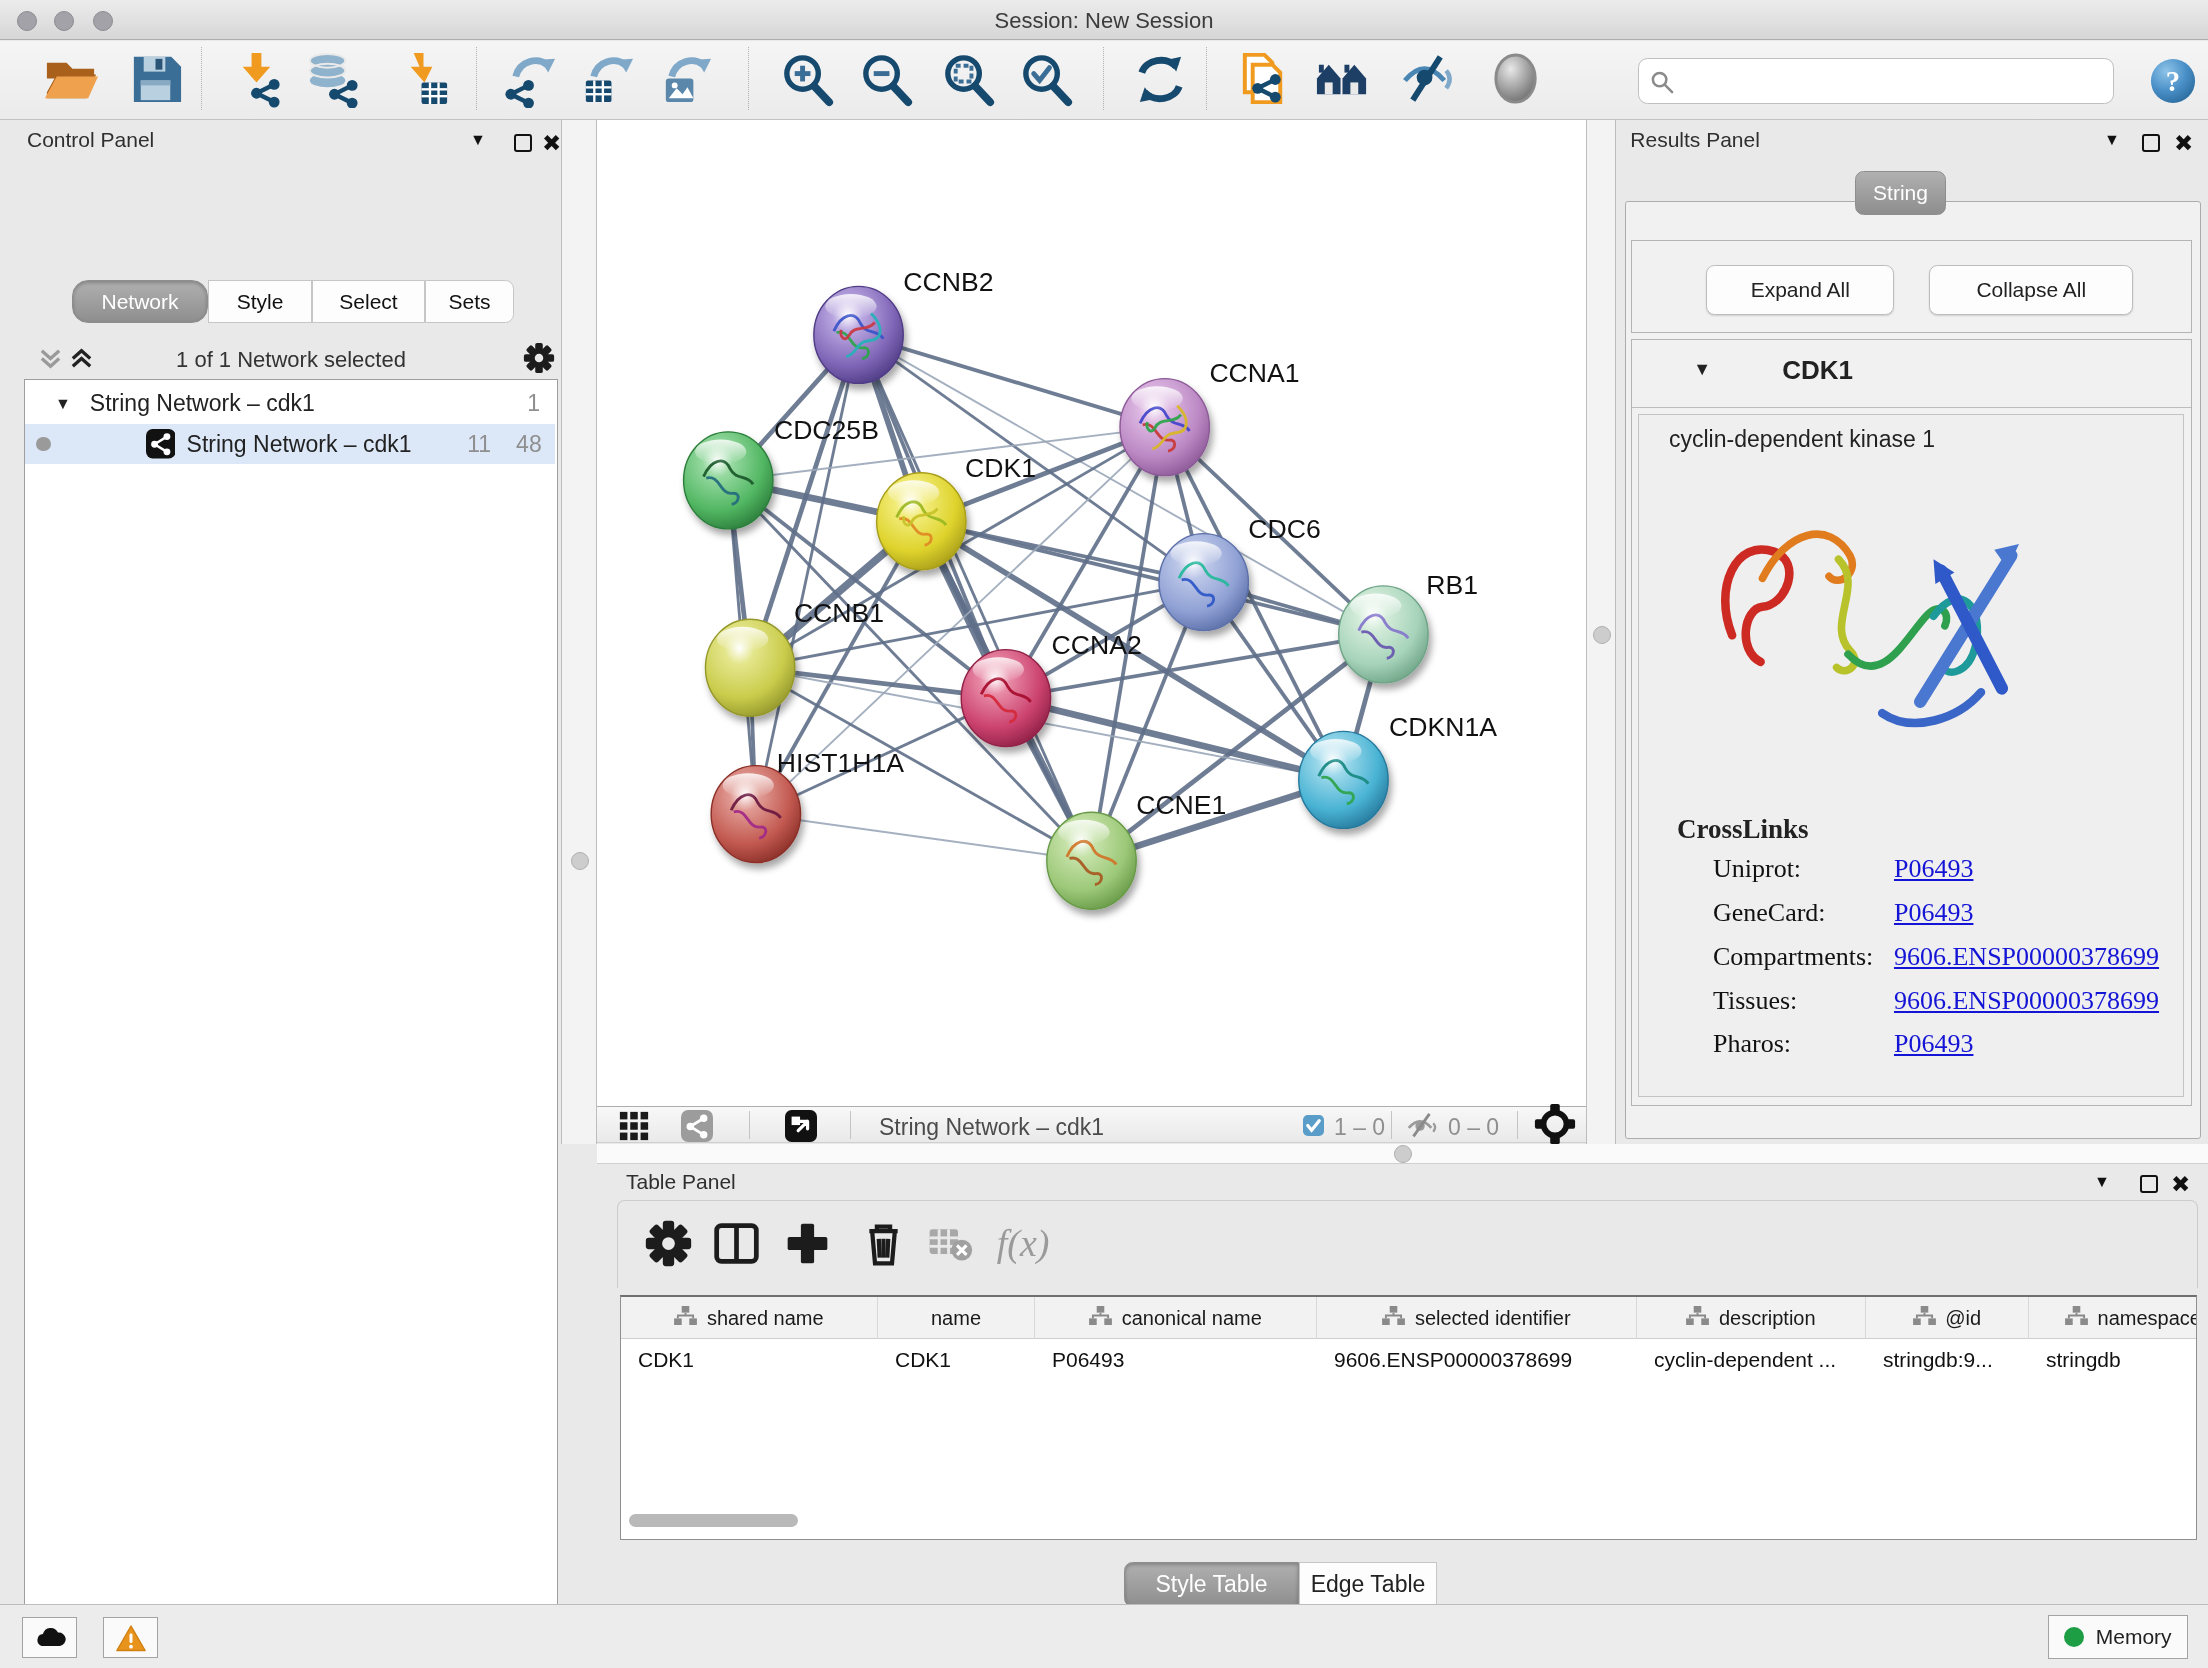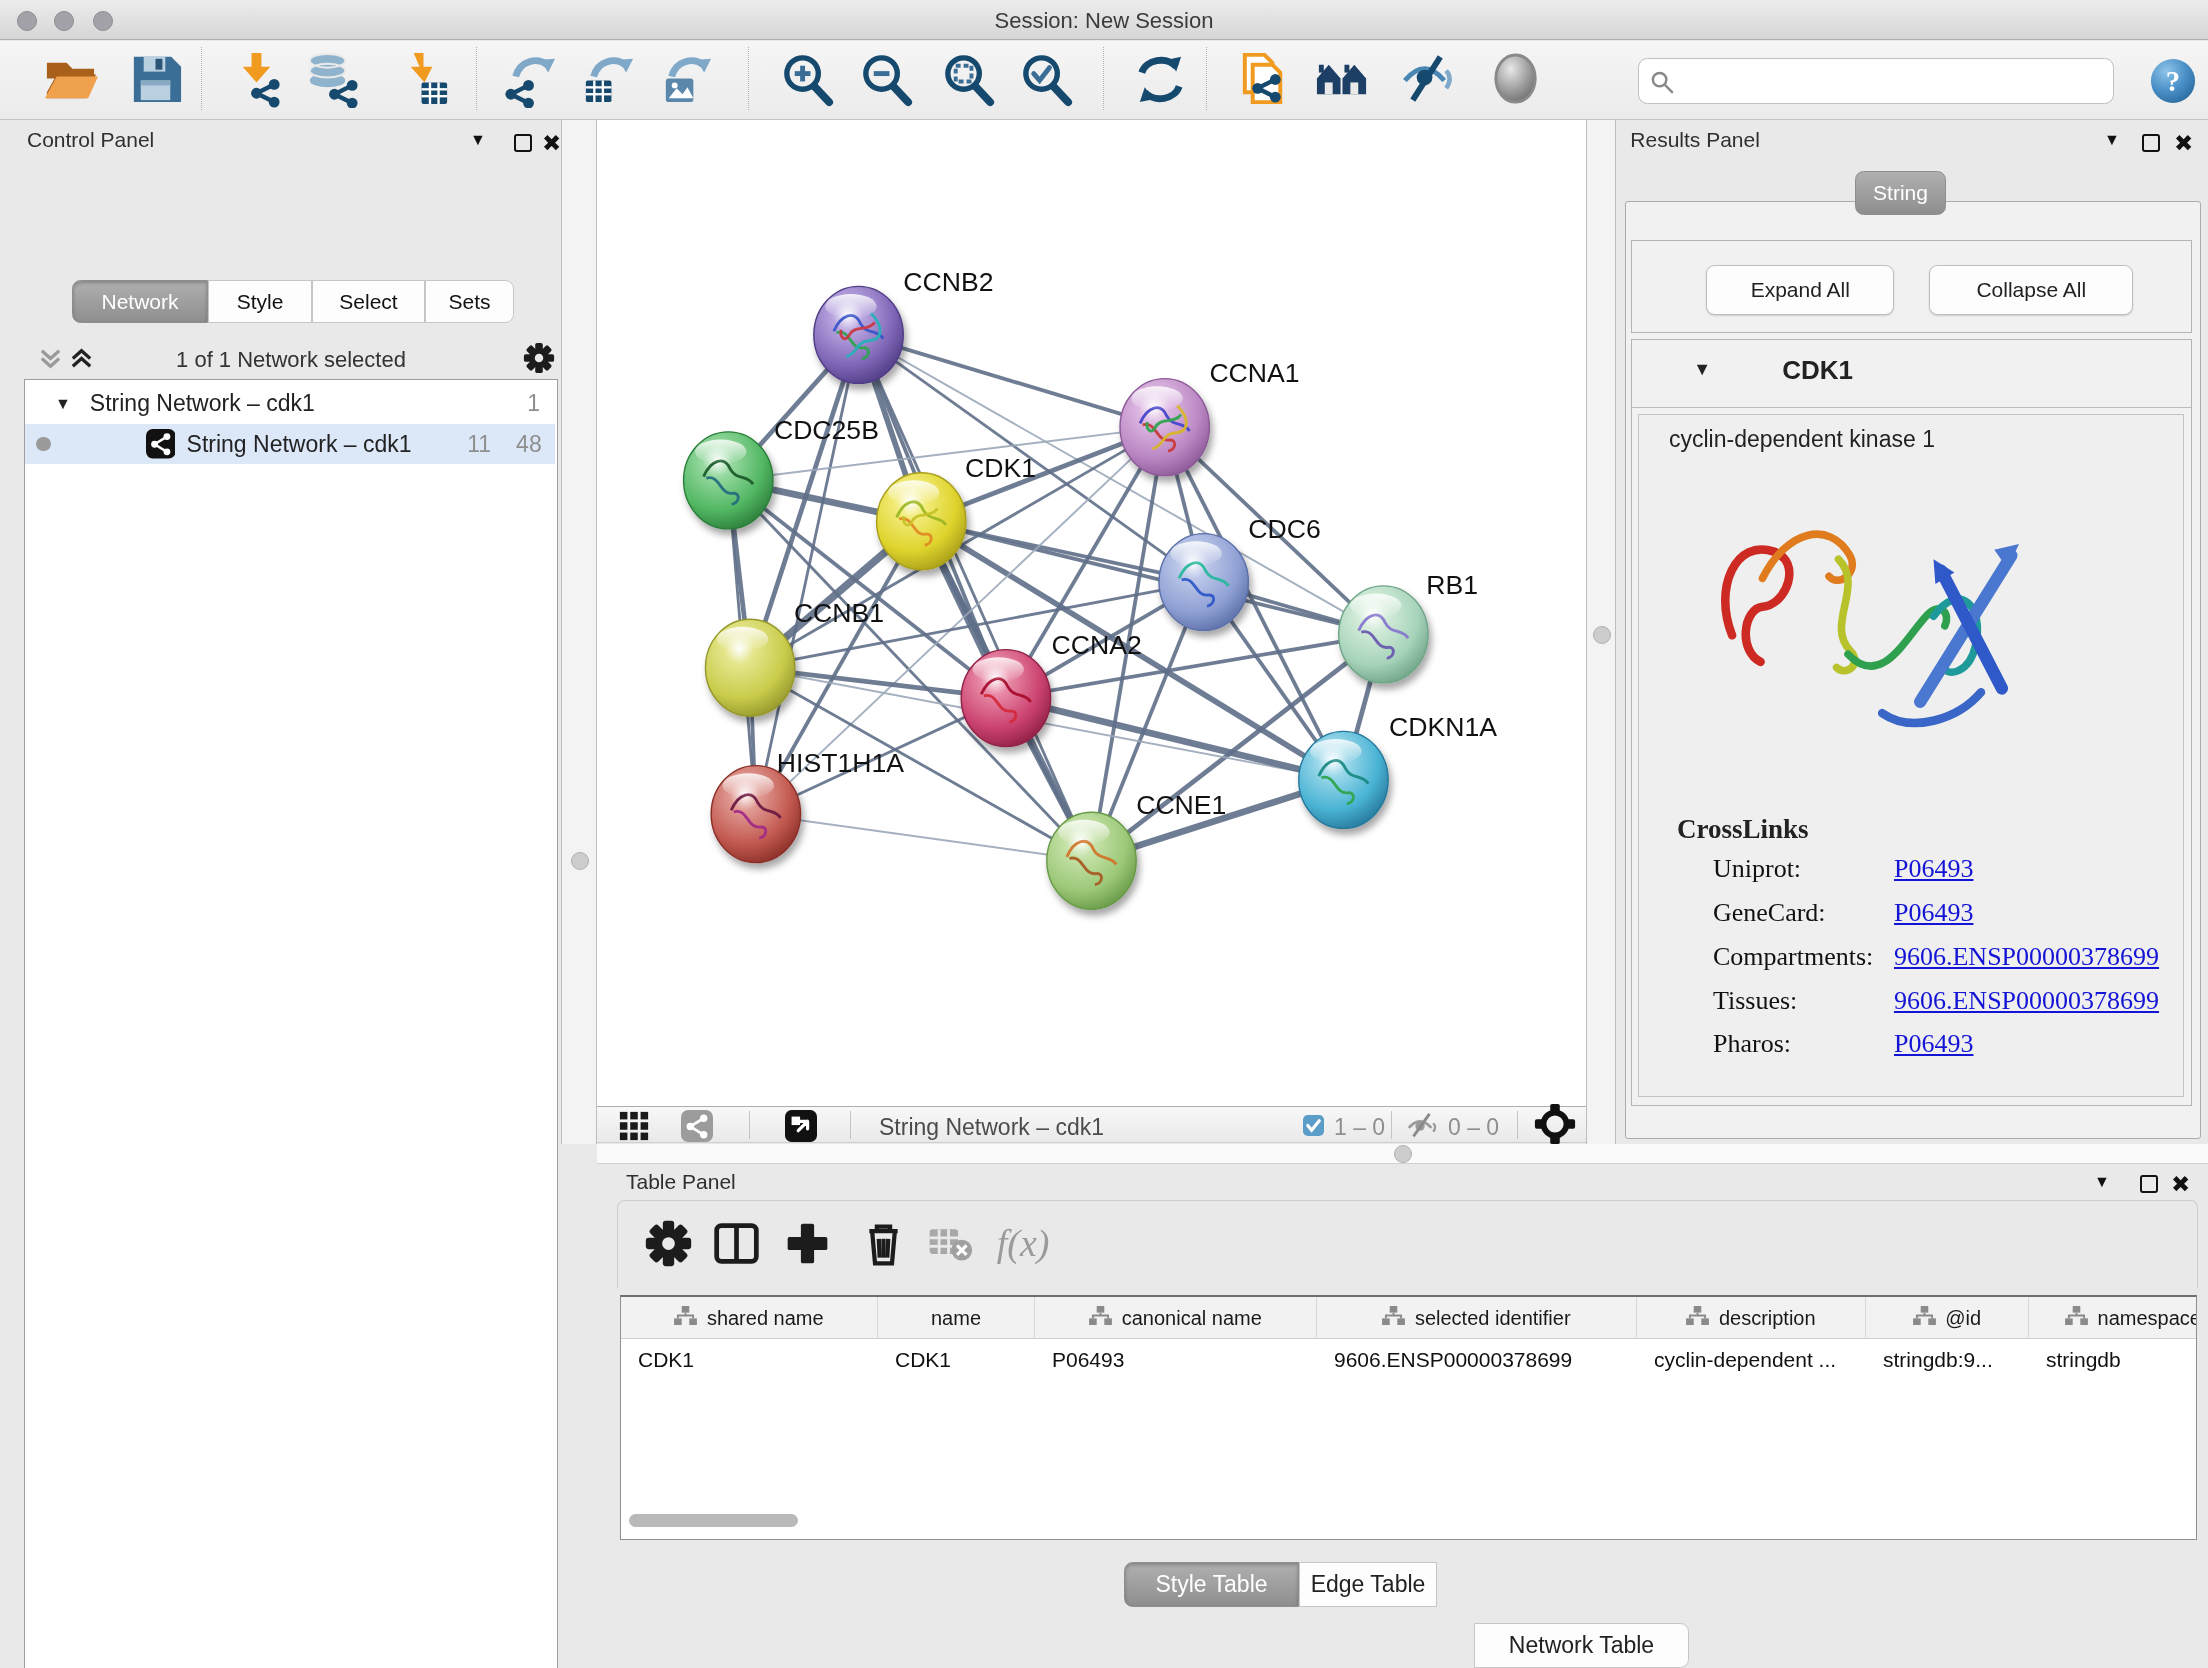--- a/index.html
+++ b/index.html
@@ -301,21 +301,21 @@
       </svg>
     </div>
   </div>
 
   <div class="abs" style="left:0;top:120px;width:561px;height:1484px;background:#e9e9e9">
     <div class="abs panel-title" style="left:27px;top:7.6px">Control Panel</div>
     <div class="abs pc-arrow" style="left:470px;top:10.5px">▼</div>
     <div class="abs pc-box" style="left:514px;top:14.3px"></div>
     <div class="abs pc-close" style="left:542px;top:12.4px">✖</div>
     <div id="ctl-tabs">
-        <div class="seg first sel" style="left: 72px; top: 160px; width: 136px;">Network</div>
+        <div class="seg first sel" style="left: 72px; top: 160px; width: 136px; border-radius: 16px;">Network</div>
         <div class="seg" style="left: 208px; top: 160px; width: 104px;">Style</div>
         <div class="seg" style="left: 312px; top: 160px; width: 113px;">Select</div>
         <div class="seg last" style="left: 425px; top: 160px; width: 89px;">Sets</div>
       </div>
     <div id="ctl-header" class="abs">
       <span class="abs" style="left:13.3px;top:3.8px;width:27px;height:27px">
         <svg viewBox="0 0 28 28">
             <path d="M5 6 l9 8 9-8 M5 14 l9 8 9-8" fill="none" stroke="#9a9a9a" stroke-width="3.4"></path>
           </svg>
       </span>
@@ -874,14 +874,32 @@
         </div>
       <div id="tbl-hscroll"></div>
     </div>
     <div id="tbl-tabs">
         <div class="btab sel" style="left: 553px; top: 398px; width: 175px; border-radius: 8.6px 0px 0px 8.6px;">Style Table</div>
         <div class="btab" style="left: 728px; top: 398px; width: 138px;">Edge Table</div>
         <div class="btab" style="left: 903px; top: 420px; width: 215px; border-radius: 0px 8.6px 8.6px 0px; margin-top: 39px;">Network Table</div>
       </div>
   </div>
 
+  <div id="statusbar" class="abs">
+    <div class="sb-btn" style="left:22px;width:55px">
+      <svg width="32" height="23" viewBox="0 0 34 24">
+        <path d="M8 21 a6.5 6.5 0 0 1 1.5-12.6 A8.5 8.5 0 0 1 25.5 6.8 A5.8 5.8 0 0 1 27.5 21 z" fill="#111"></path>
+      </svg>
+    </div>
+    <div class="sb-btn" style="left:103px;width:55px">
+      <svg width="32" height="28.5" viewBox="0 0 34 30">
+        <path d="M17 2 L32 28 H2 Z" fill="#e8931c" stroke="#d07f12" stroke-width="1.5" stroke-linejoin="round"></path>
+        <rect x="15.4" y="10" width="3.2" height="10" rx="1.5" fill="#fff"></rect>
+        <circle cx="17" cy="24" r="2" fill="#fff"></circle>
+      </svg>
+    </div>
+    <div class="sb-btn" style="left:2048px;top:9.5px;width:140px;height:44px;gap:11.4px">
+      <span style="width:20px;height:20px;border-radius:50%;background:#1e9e44;display:inline-block"></span>
+      <span style="font-size:21px">Memory</span>
+    </div>
+  </div>
 </div>
 
 
 </body></html>

